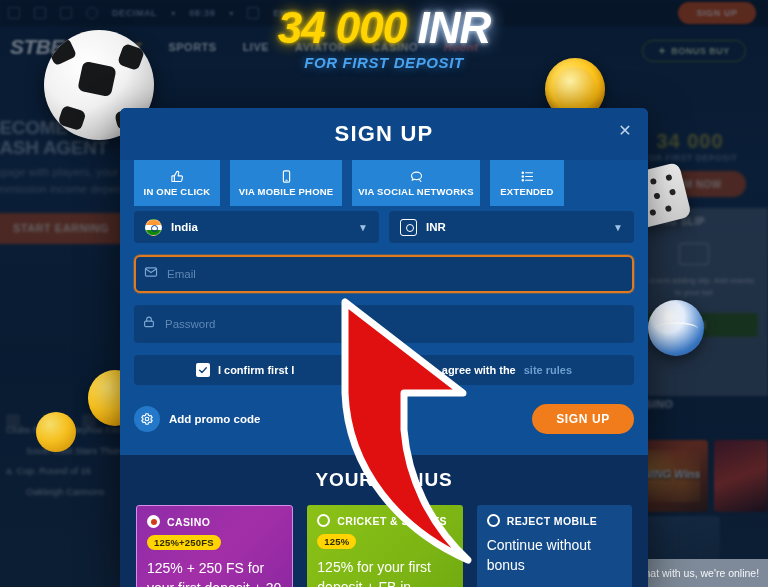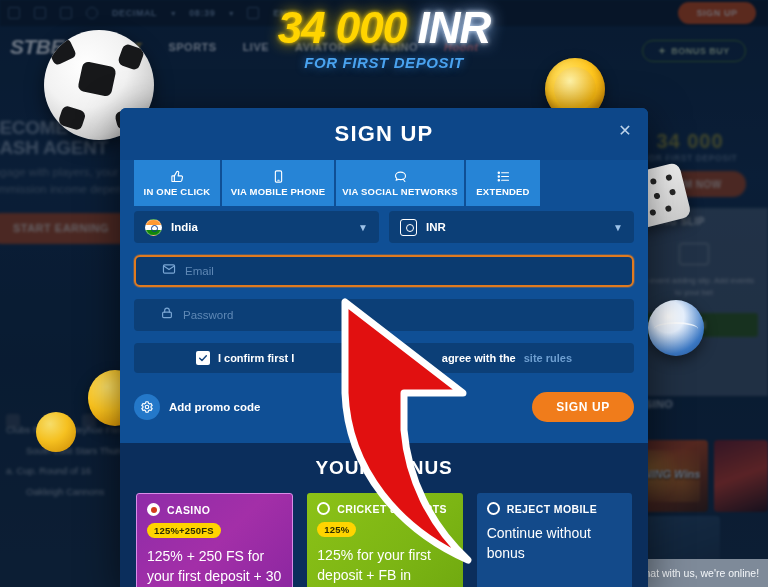--- a/index.html
+++ b/index.html
@@ -205,21 +205,21 @@
     color: #ffffff; font-size: 22px; font-weight: 700; letter-spacing: 1.2px;
   }
   .close-btn {
     position: absolute; right: 12px; top: 12px; width: 22px; height: 22px;
     display: flex; align-items: center; justify-content: center;
     color: #bcd3ea; font-size: 16px; cursor: pointer; line-height: 1;
   }
 
   .modal-body { background: #0f4f95; padding: 0 14px 0; }
 
-  .tabs { display: flex; gap: 2px; }
+  .tabs { display: flex; gap: 10px; }
   .tab {
     flex: 1 1 auto; height: 46px; background: #2684d6;
     display: flex; flex-direction: column; align-items: center; justify-content: center; gap: 2px;
     color: #ffffff; cursor: pointer; padding: 0 4px;
   }
   .tab .tlabel { font-size: 9.5px; font-weight: 700; letter-spacing: .2px; white-space: nowrap; }
   .tab svg { display: block; }
   .tab.active { background: #ffffff; color: #0e2d52; }
   .tab.active svg { stroke: #0e2d52; }
   .tab svg { stroke: #ffffff; }
@@ -247,22 +247,22 @@
      border:1px solid #0a3d8f; border-radius:50%; }
   .cur-ico {
     width: 17px; height: 17px; flex: 0 0 17px; border: 1.6px solid #ffffff; border-radius: 3px;
     position: relative;
   }
   .cur-ico::after { content:""; position:absolute; left:50%; top:50%; width:6px; height:6px; margin:-3px 0 0 -3px;
      border: 1.6px solid #ffffff; border-radius: 50%; }
 
   .input-wrap { margin-top: 12px; position: relative; }
   .input-field {
-    height: 32px; background: #0c3f77; border-radius: 4px;
-    display: flex; align-items: center; gap: 9px; padding: 0 26px;
+    height: 38px; background: #0c3f77; border-radius: 4px;
+    display: flex; align-items: center; gap: 9px; padding: 0 8px;
   }
   .input-field.highlight {
     border: 2px solid #e07a1f; border-radius: 6px; background: #0b3b70;
     box-shadow: 0 0 0 1px rgba(224,122,31,.3);
   }
   .input-field .ph { color: #5f88b5; font-size: 11.5px; }
   .input-field svg { stroke: #7aa6d4; }
 
   .consent {
     margin-top: 12px; height: 30px; background: #0c3f77; border-radius: 4px;

